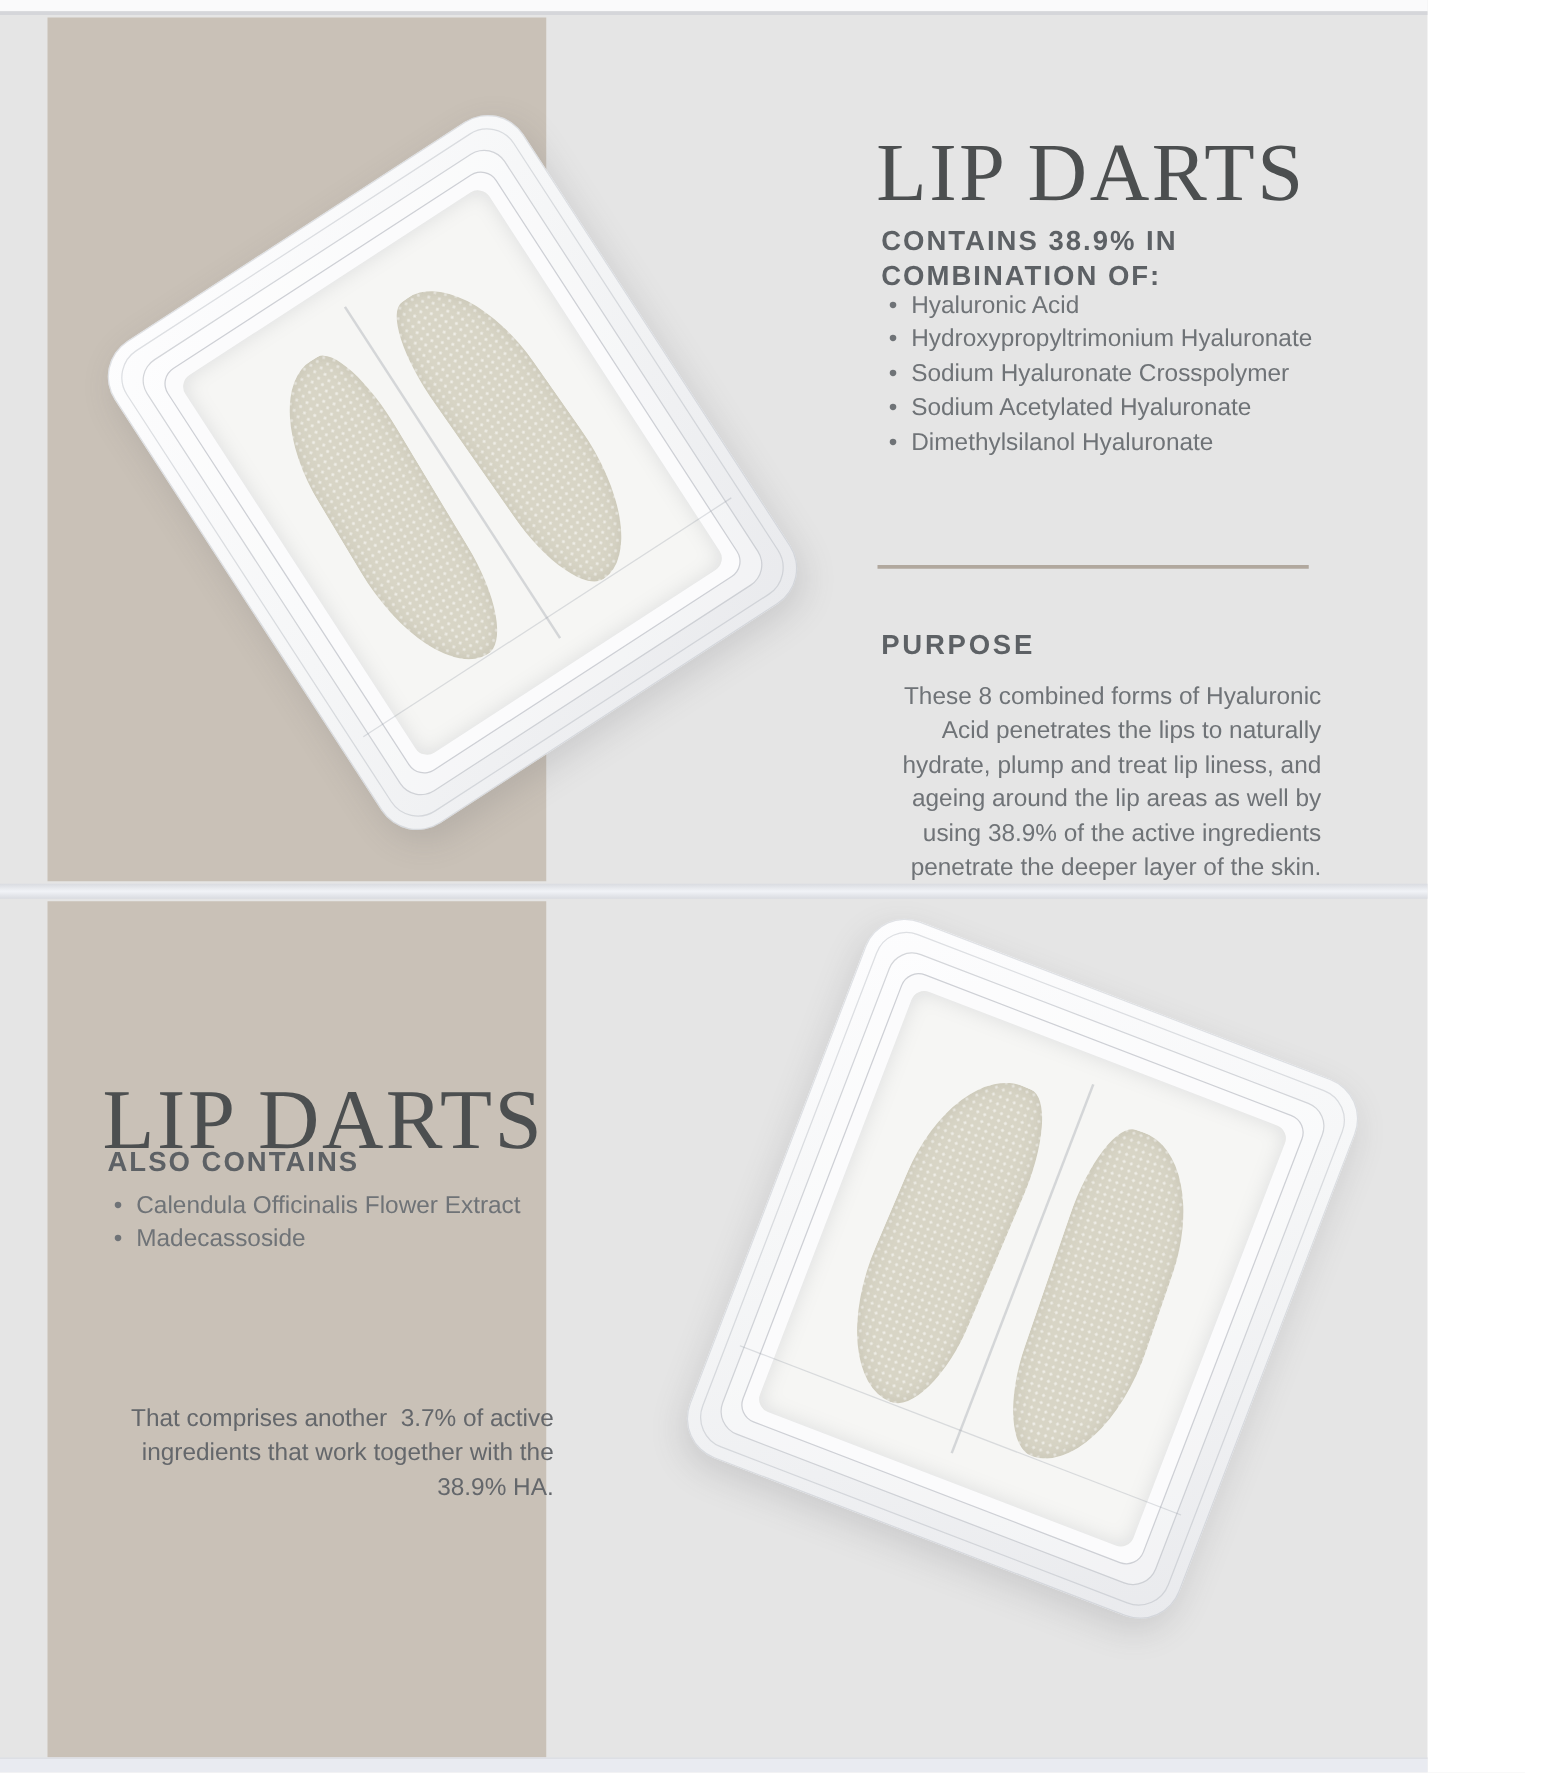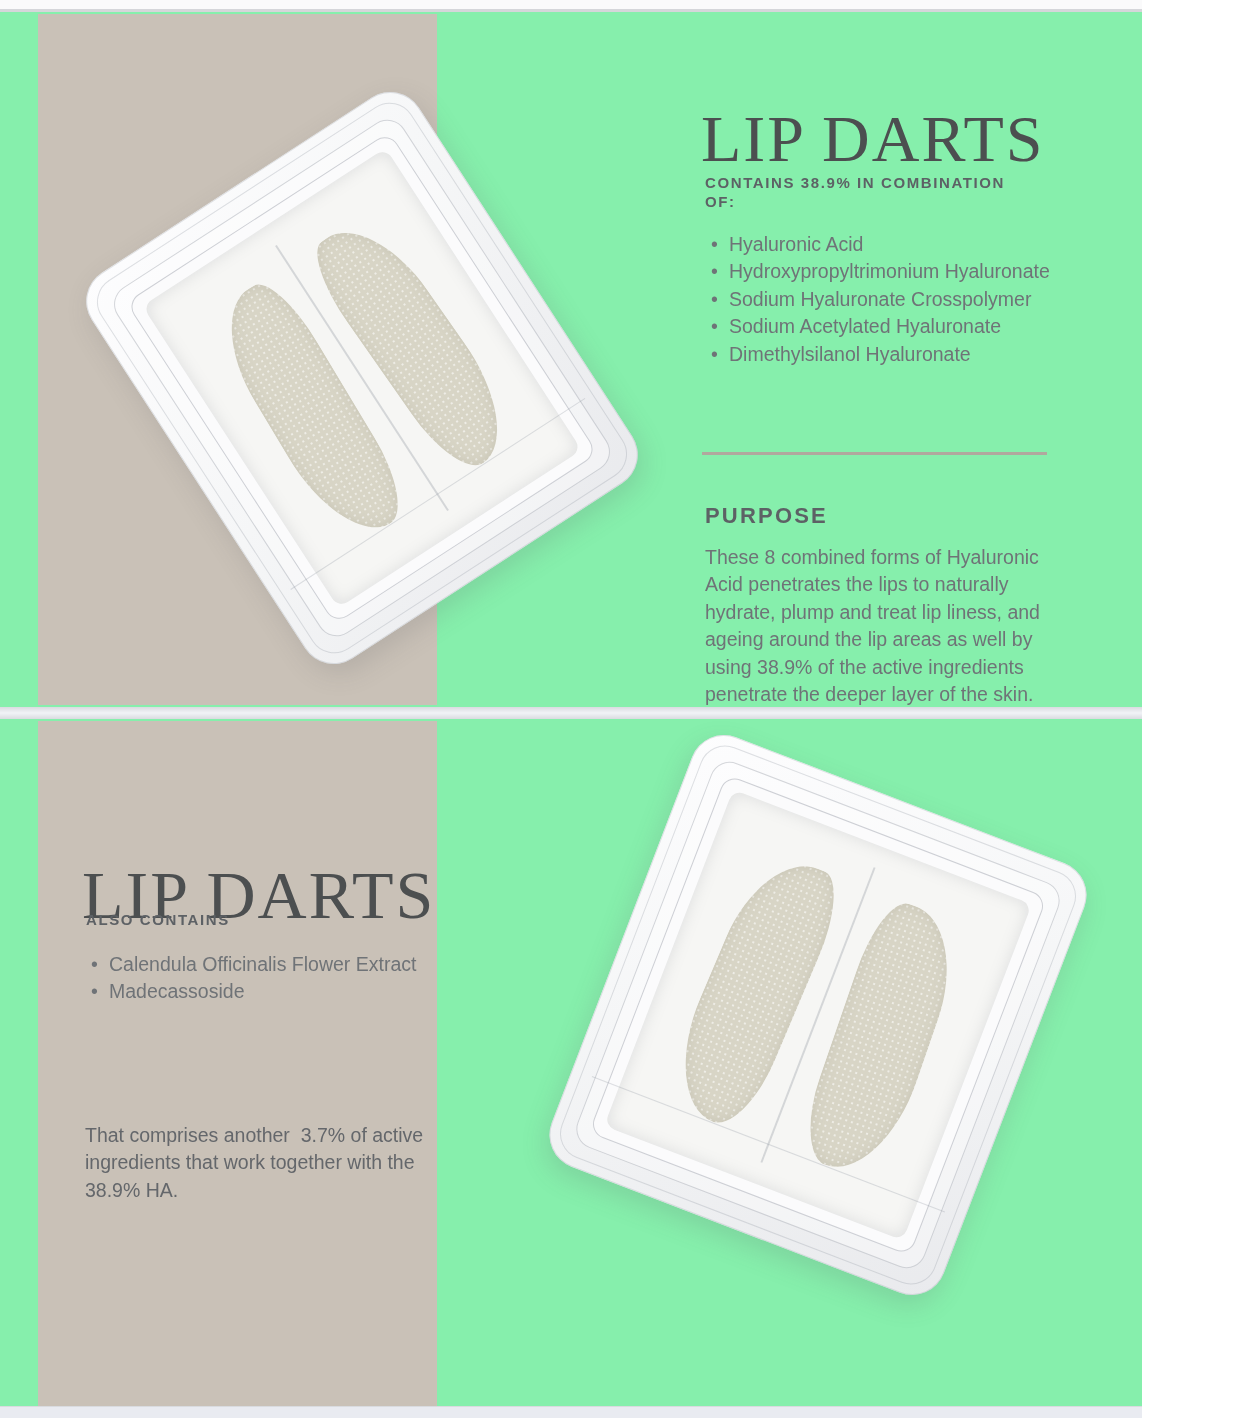--- a/index.html
+++ b/index.html
@@ -1,19 +1,19 @@
 <!DOCTYPE html>
 <html><head>
 <meta charset="utf-8">
 <style>
   html,body{margin:0;padding:0;background:#ffffff;}
   .page{
     position:relative;
     width:1142px;height:1418px;
-    background:#86efac;
+    background:#e5e5e5;
     overflow:hidden;
     font-family:"Liberation Sans","DejaVu Sans",sans-serif;
   }
   
   .edge-top{position:absolute;left:0;top:0;width:1242px;height:9px;background:#fafafb;}
   .edge-top-line{position:absolute;left:0;top:9px;width:1242px;height:3px;background:#d5d6da;}
   .mid-divider{
     position:absolute;left:0;top:707px;width:1242px;height:12px;
     background:linear-gradient(#d9dbe0,#f1f3f7 50%,#d9dbe0);
   }
@@ -68,34 +68,35 @@
   .serif-title{
     position:absolute;
     font-family:"Liberation Serif","DejaVu Serif",serif;
     font-weight:400;color:#4c4f50;line-height:1.05;letter-spacing:2px;
     white-space:nowrap;
   }
   .title-top{left:701px;top:60px;font-size:66px;}
   .title-bottom{left:82px;top:814px;font-size:68px;}
   .subhead{
     position:absolute;font-weight:700;color:#5d6165;
-    font-size:15px;letter-spacing:1.6px;line-height:1.27;
+    font-size:22px;letter-spacing:1.6px;line-height:1.27;
   }
   .contains-heading{left:705px;top:161px;width:330px;}
   .also-heading{left:86px;top:898px;width:340px;}
   .purpose-heading{left:705px;top:486px;width:330px;letter-spacing:2.2px;font-size:22px;margin-top:16px;}
   ul.ing{position:absolute;list-style:none;margin:0;padding:0;color:#6f7377;font-size:19.5px;}
   ul.ing li{position:relative;padding-left:24px;line-height:27.4px;}
   ul.ing li::before{content:"\2022";position:absolute;left:6px;top:0;color:#6f7377;}
   .ing-top{left:705px;top:231px;width:360px;}
   .ing-bottom{left:85px;top:951px;width:350px;color:#66696d;}
   .rule{position:absolute;left:702px;top:452px;width:345px;height:3px;background:#b1a89e;}
   .body-text{
     position:absolute;color:#6f7377;font-size:19.5px;line-height:27.6px;
     white-space:pre-wrap;
+    text-align:right;
   }
   .purpose-text{left:705px;top:524px;width:352px;}
   .note-text{left:85px;top:1102px;width:358px;color:#64676b;}
 </style>
 </head>
 <body>
 
 <div class="page">
 
   <div class="edge-top"></div>

